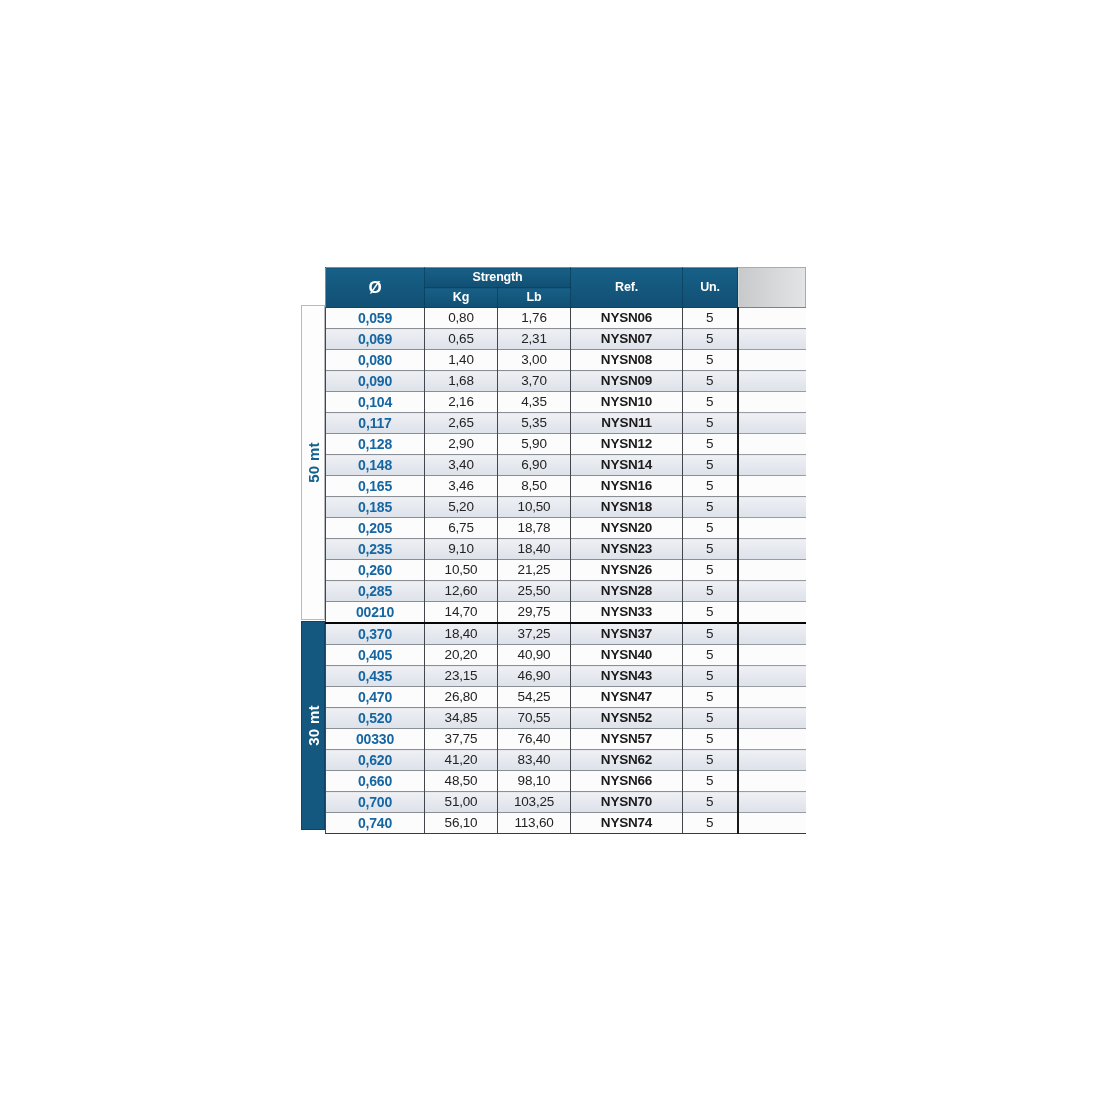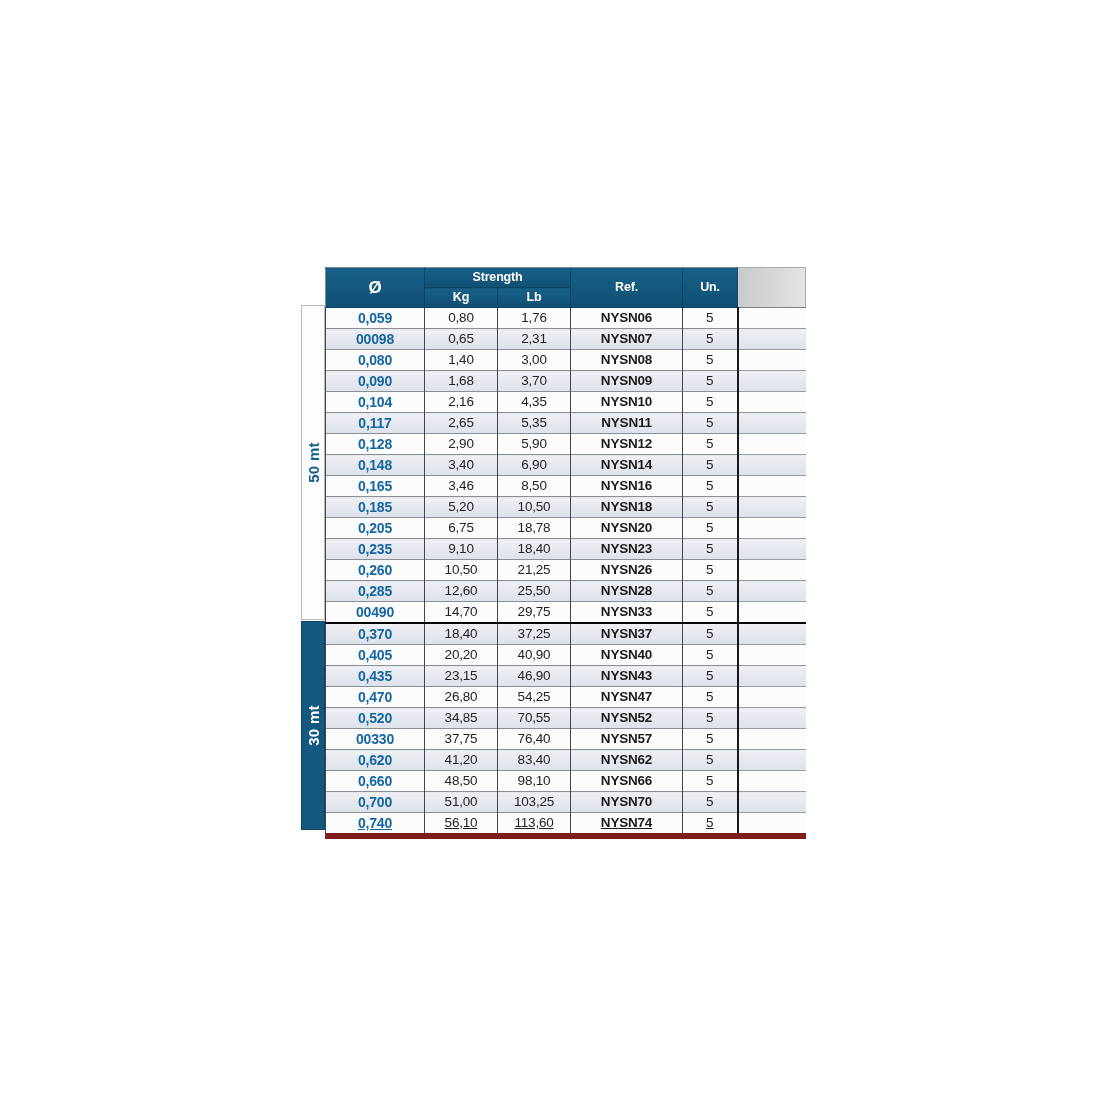--- a/index.html
+++ b/index.html
@@ -29,21 +29,21 @@
   .spec-table thead th.h-extra{background:linear-gradient(90deg,#c7c9cb,#e3e4e5);border:1px solid #a8acb0;border-bottom:1px solid #7d8287;}
 
   .spec-table tbody td{padding:0;height:20px;line-height:20px;text-align:center;background:#fcfcfd;color:#232323;
     border-top:1px solid #8a8f96;border-right:1px solid #43474d;vertical-align:middle;}
   .spec-table tbody tr.alt td{background:linear-gradient(180deg,#eef0f4,#dde1e9);}
   .spec-table tbody td[data-field="dia"]{color:#1566a2;font-weight:bold;font-size:14px;border-left:1px solid #43474d;}
   .spec-table tbody td[data-field="ref"]{font-weight:bold;color:#1b1b1b;}
   .spec-table tbody td[data-field="un"]{border-right:2px solid #17181a;}
   .spec-table tbody td[data-field="extra"]{border-right:none;border-top:1px solid #989da3;}
   .spec-table tbody tr.section-start td{border-top:2px solid #050505;}
-  .spec-table tbody tr:last-child td{border-bottom:6px solid #7f1d1d;text-decoration:underline;}
+  .spec-table tbody tr:last-child td{border-bottom:1px solid #7f1d1d;}
 </style>
 </head>
 <body>
 
 <div class="stage">
 
   <div class="side-label label-50">
     <span class="rot">50 mt</span>
   </div>
 
@@ -76,21 +76,21 @@
     <tbody>
         <tr>
       <td data-field="dia">0,059</td>
       <td data-field="kg">0,80</td>
       <td data-field="lb">1,76</td>
       <td data-field="ref">NYSN06</td>
       <td data-field="un">5</td>
       <td data-field="extra"></td>
     </tr>
         <tr class="alt">
-      <td data-field="dia">00098</td>
+      <td data-field="dia">0,069</td>
       <td data-field="kg">0,65</td>
       <td data-field="lb">2,31</td>
       <td data-field="ref">NYSN07</td>
       <td data-field="un">5</td>
       <td data-field="extra"></td>
     </tr>
         <tr>
       <td data-field="dia">0,080</td>
       <td data-field="kg">1,40</td>
       <td data-field="lb">3,00</td>
@@ -180,21 +180,21 @@
     </tr>
         <tr class="alt">
       <td data-field="dia">0,285</td>
       <td data-field="kg">12,60</td>
       <td data-field="lb">25,50</td>
       <td data-field="ref">NYSN28</td>
       <td data-field="un">5</td>
       <td data-field="extra"></td>
     </tr>
         <tr>
-      <td data-field="dia">00490</td>
+      <td data-field="dia">00210</td>
       <td data-field="kg">14,70</td>
       <td data-field="lb">29,75</td>
       <td data-field="ref">NYSN33</td>
       <td data-field="un">5</td>
       <td data-field="extra"></td>
     </tr>
         <tr class="alt section-start">
       <td data-field="dia">0,370</td>
       <td data-field="kg">18,40</td>
       <td data-field="lb">37,25</td>

